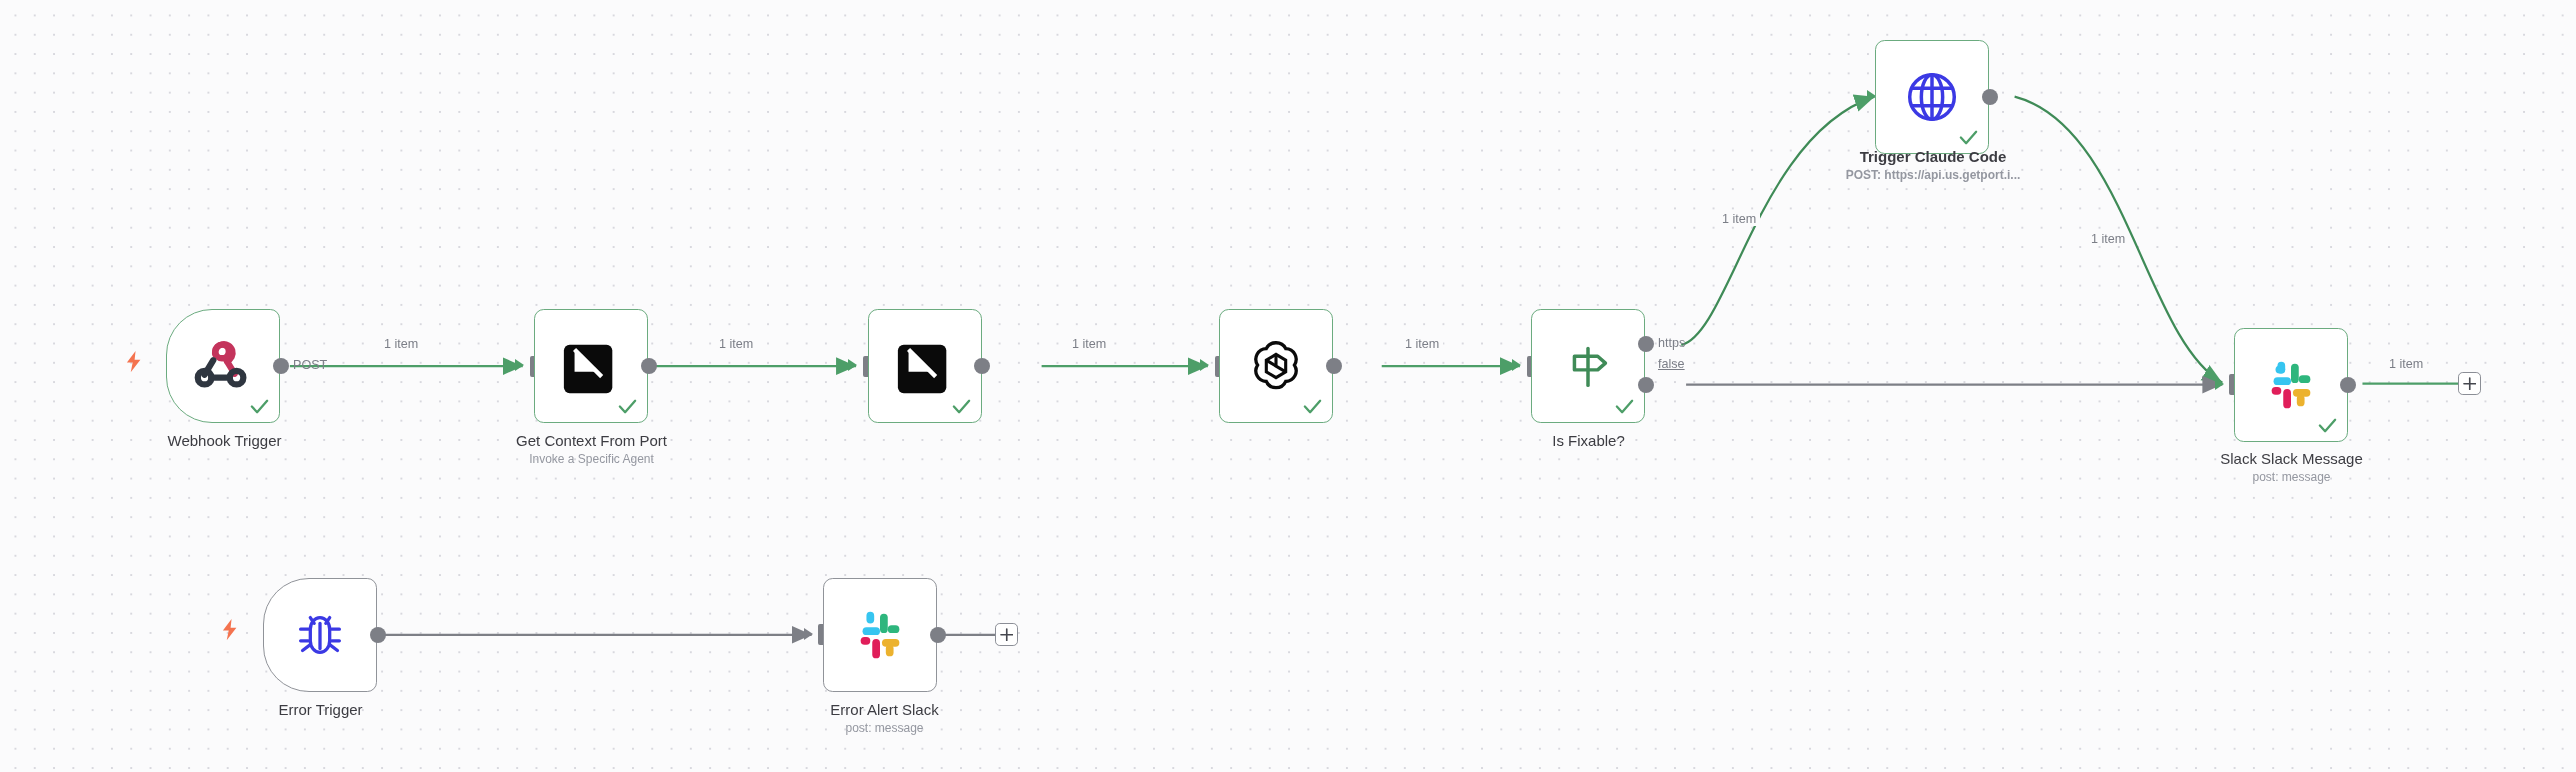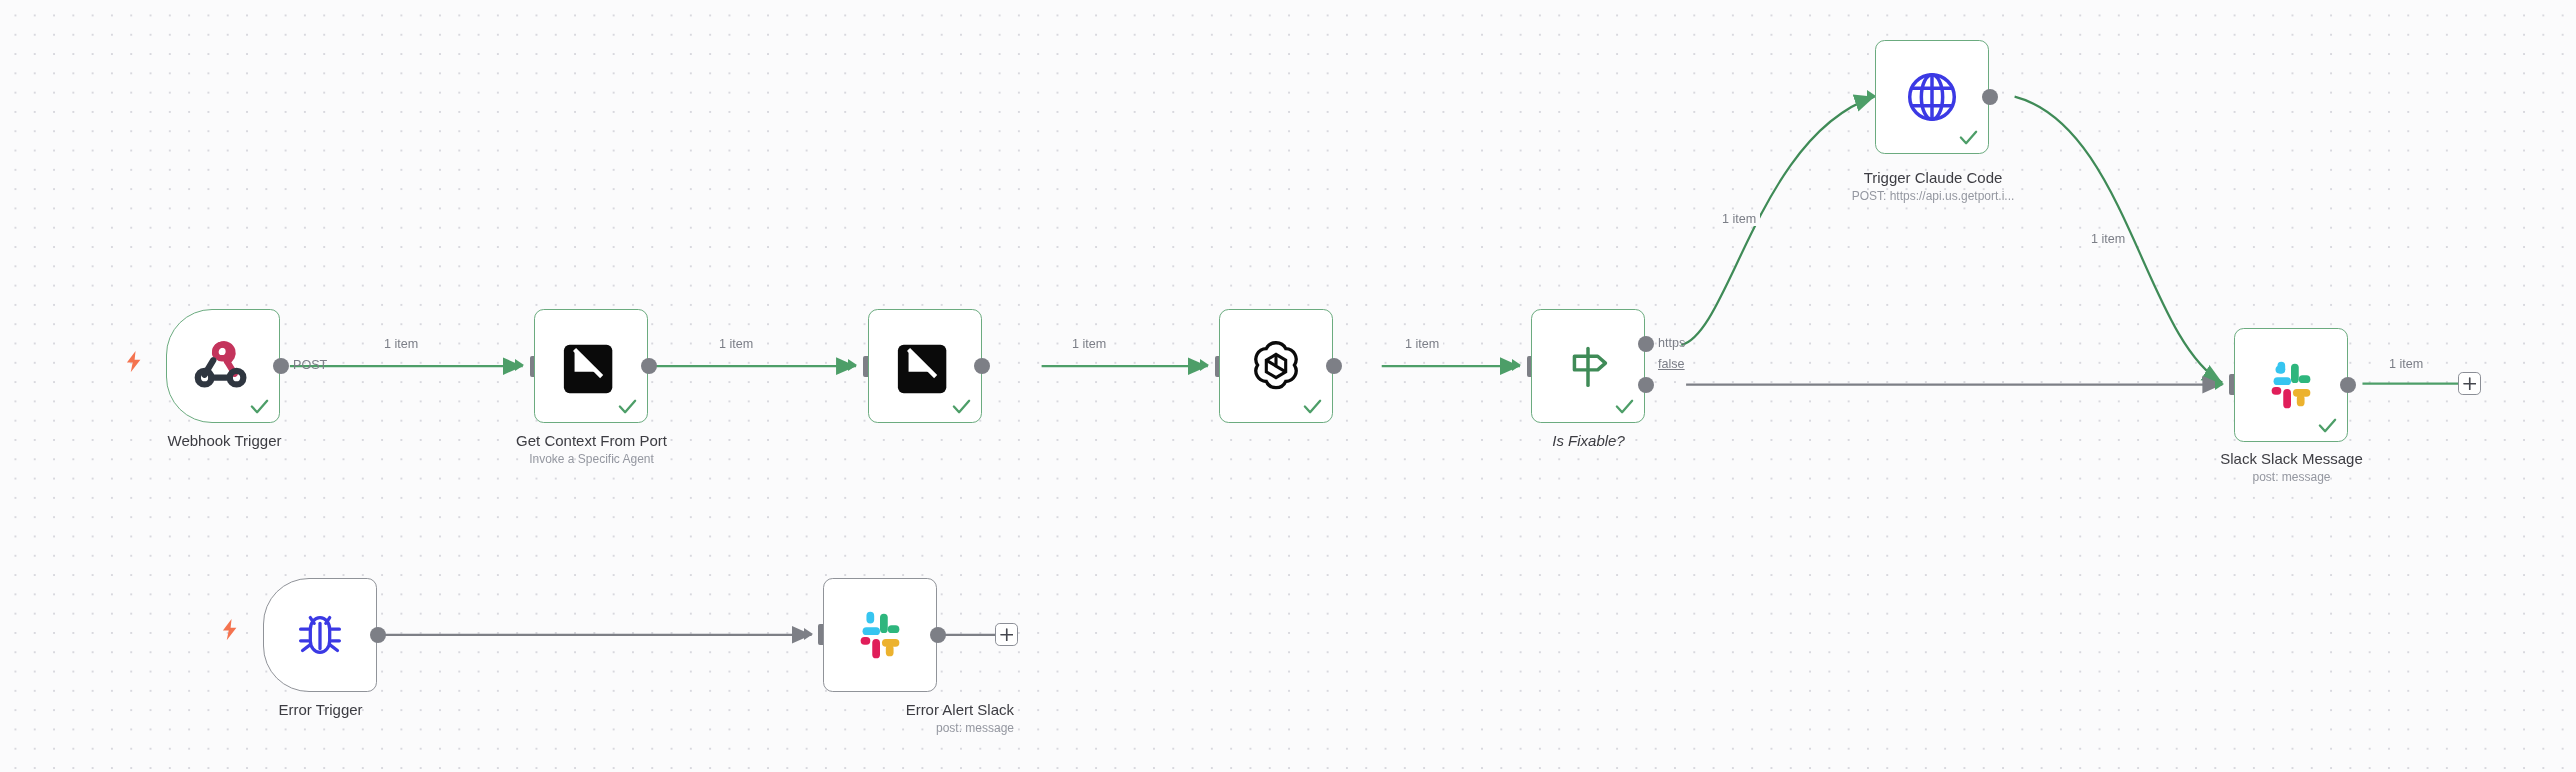--- a/index.html
+++ b/index.html
@@ -240,39 +240,39 @@
       <path d="M18,22 h24 l8,7 l-8,7 h-24 z" fill="none" stroke="#3f8b57" stroke-width="3.6" stroke-linejoin="round"></path>
     </svg>
     <svg class="check" viewBox="0 0 22 22">
       <path d="M3,11 L8.5,17 L19,5" fill="none" stroke="#4d9e68" stroke-width="2.4" stroke-linecap="round" stroke-linejoin="round"></path>
     </svg>
   </div>
   <div class="out-dot" style="left:1638px; top:336px;"></div>
   <div class="port-label" style="left:1658px; top:336px;">https</div>
   <div class="out-dot" style="left:1638px; top:377px;"></div>
   <div class="port-label" style="left:1658px; top:357px;text-decoration:underline;">false</div>
-  <div class="caption" style="left:1511px; top:432px; width:155px;font-style:italic;">
+  <div class="caption" style="left:1511px; top:432px; width:155px;">
     <div class="title">Is Fixable?</div>
   </div>
   <div class="edge-label" style="left:1718px; top:212px;">1 item</div>
 
   <div class="in-arrow" style="left:1867px; top:90px;"></div>
   <div class="in-stub" style="left:1881px; top:86px;"></div>
   <div class="node" style="left:1875px; top:40px;">
     <svg class="glyph" viewBox="0 0 64 64">
       <circle cx="32" cy="32" r="23" fill="none" stroke="#3b39e4" stroke-width="3.6"></circle>
       <ellipse cx="32" cy="32" rx="11" ry="23" fill="none" stroke="#3b39e4" stroke-width="3.6"></ellipse>
       <path d="M10,23 H54 M10,41 H54 M32,9 V55" fill="none" stroke="#3b39e4" stroke-width="3.6"></path>
     </svg>
     <svg class="check" viewBox="0 0 22 22">
       <path d="M3,11 L8.5,17 L19,5" fill="none" stroke="#4d9e68" stroke-width="2.4" stroke-linecap="round" stroke-linejoin="round"></path>
     </svg>
   </div>
   <div class="out-dot" style="left:1982px; top:89px;"></div>
-  <div class="caption" style="left:1817px; top:169px; width:232px;">
+  <div class="caption" style="left:1817px; top:148px; width:232px;font-weight:bold;">
     <div class="title">Trigger Claude Code</div>
     <div class="subtitle">POST: https://api.us.getport.i...</div>
   </div>
   <div class="edge-label" style="left:2087px; top:232px;">1 item</div>
 
   <div class="in-arrow" style="left:2215px; top:378px;"></div>
   <div class="in-stub" style="left:2229px; top:374px;"></div>
   <div class="node" style="left:2234px; top:328px;">
     <svg class="glyph" viewBox="0 0 64 64">
       <g stroke-linecap="round" stroke-width="8" fill="none">
@@ -336,21 +336,21 @@
         <path d="M36,14 v12" stroke="#2eb67d"></path>
         <path d="M44,26 h4" stroke="#2eb67d"></path>
         <path d="M38,40 h10" stroke="#ecb22e"></path>
         <path d="M42,46 v4" stroke="#ecb22e"></path>
         <path d="M28,40 v12" stroke="#e01e5a"></path>
         <path d="M18,38 h-2" stroke="#e01e5a"></path>
       </g>
     </svg>
   </div>
   <div class="out-dot" style="left:930px; top:627px;"></div>
-  <div class="caption" style="left:821px; top:701px; width:193px;text-align:right;">
+  <div class="caption" style="left:788px; top:701px; width:193px;">
     <div class="title">Error Alert Slack</div>
     <div class="subtitle">post: message</div>
   </div>
   <div class="plus-btn" style="left:995px; top:623px;">
     <svg viewBox="0 0 14 14">
       <path d="M7,1 V13 M1,7 H13" stroke="#45474e" stroke-width="1.7" stroke-linecap="round"></path>
     </svg>
   </div>
 
 </div>

